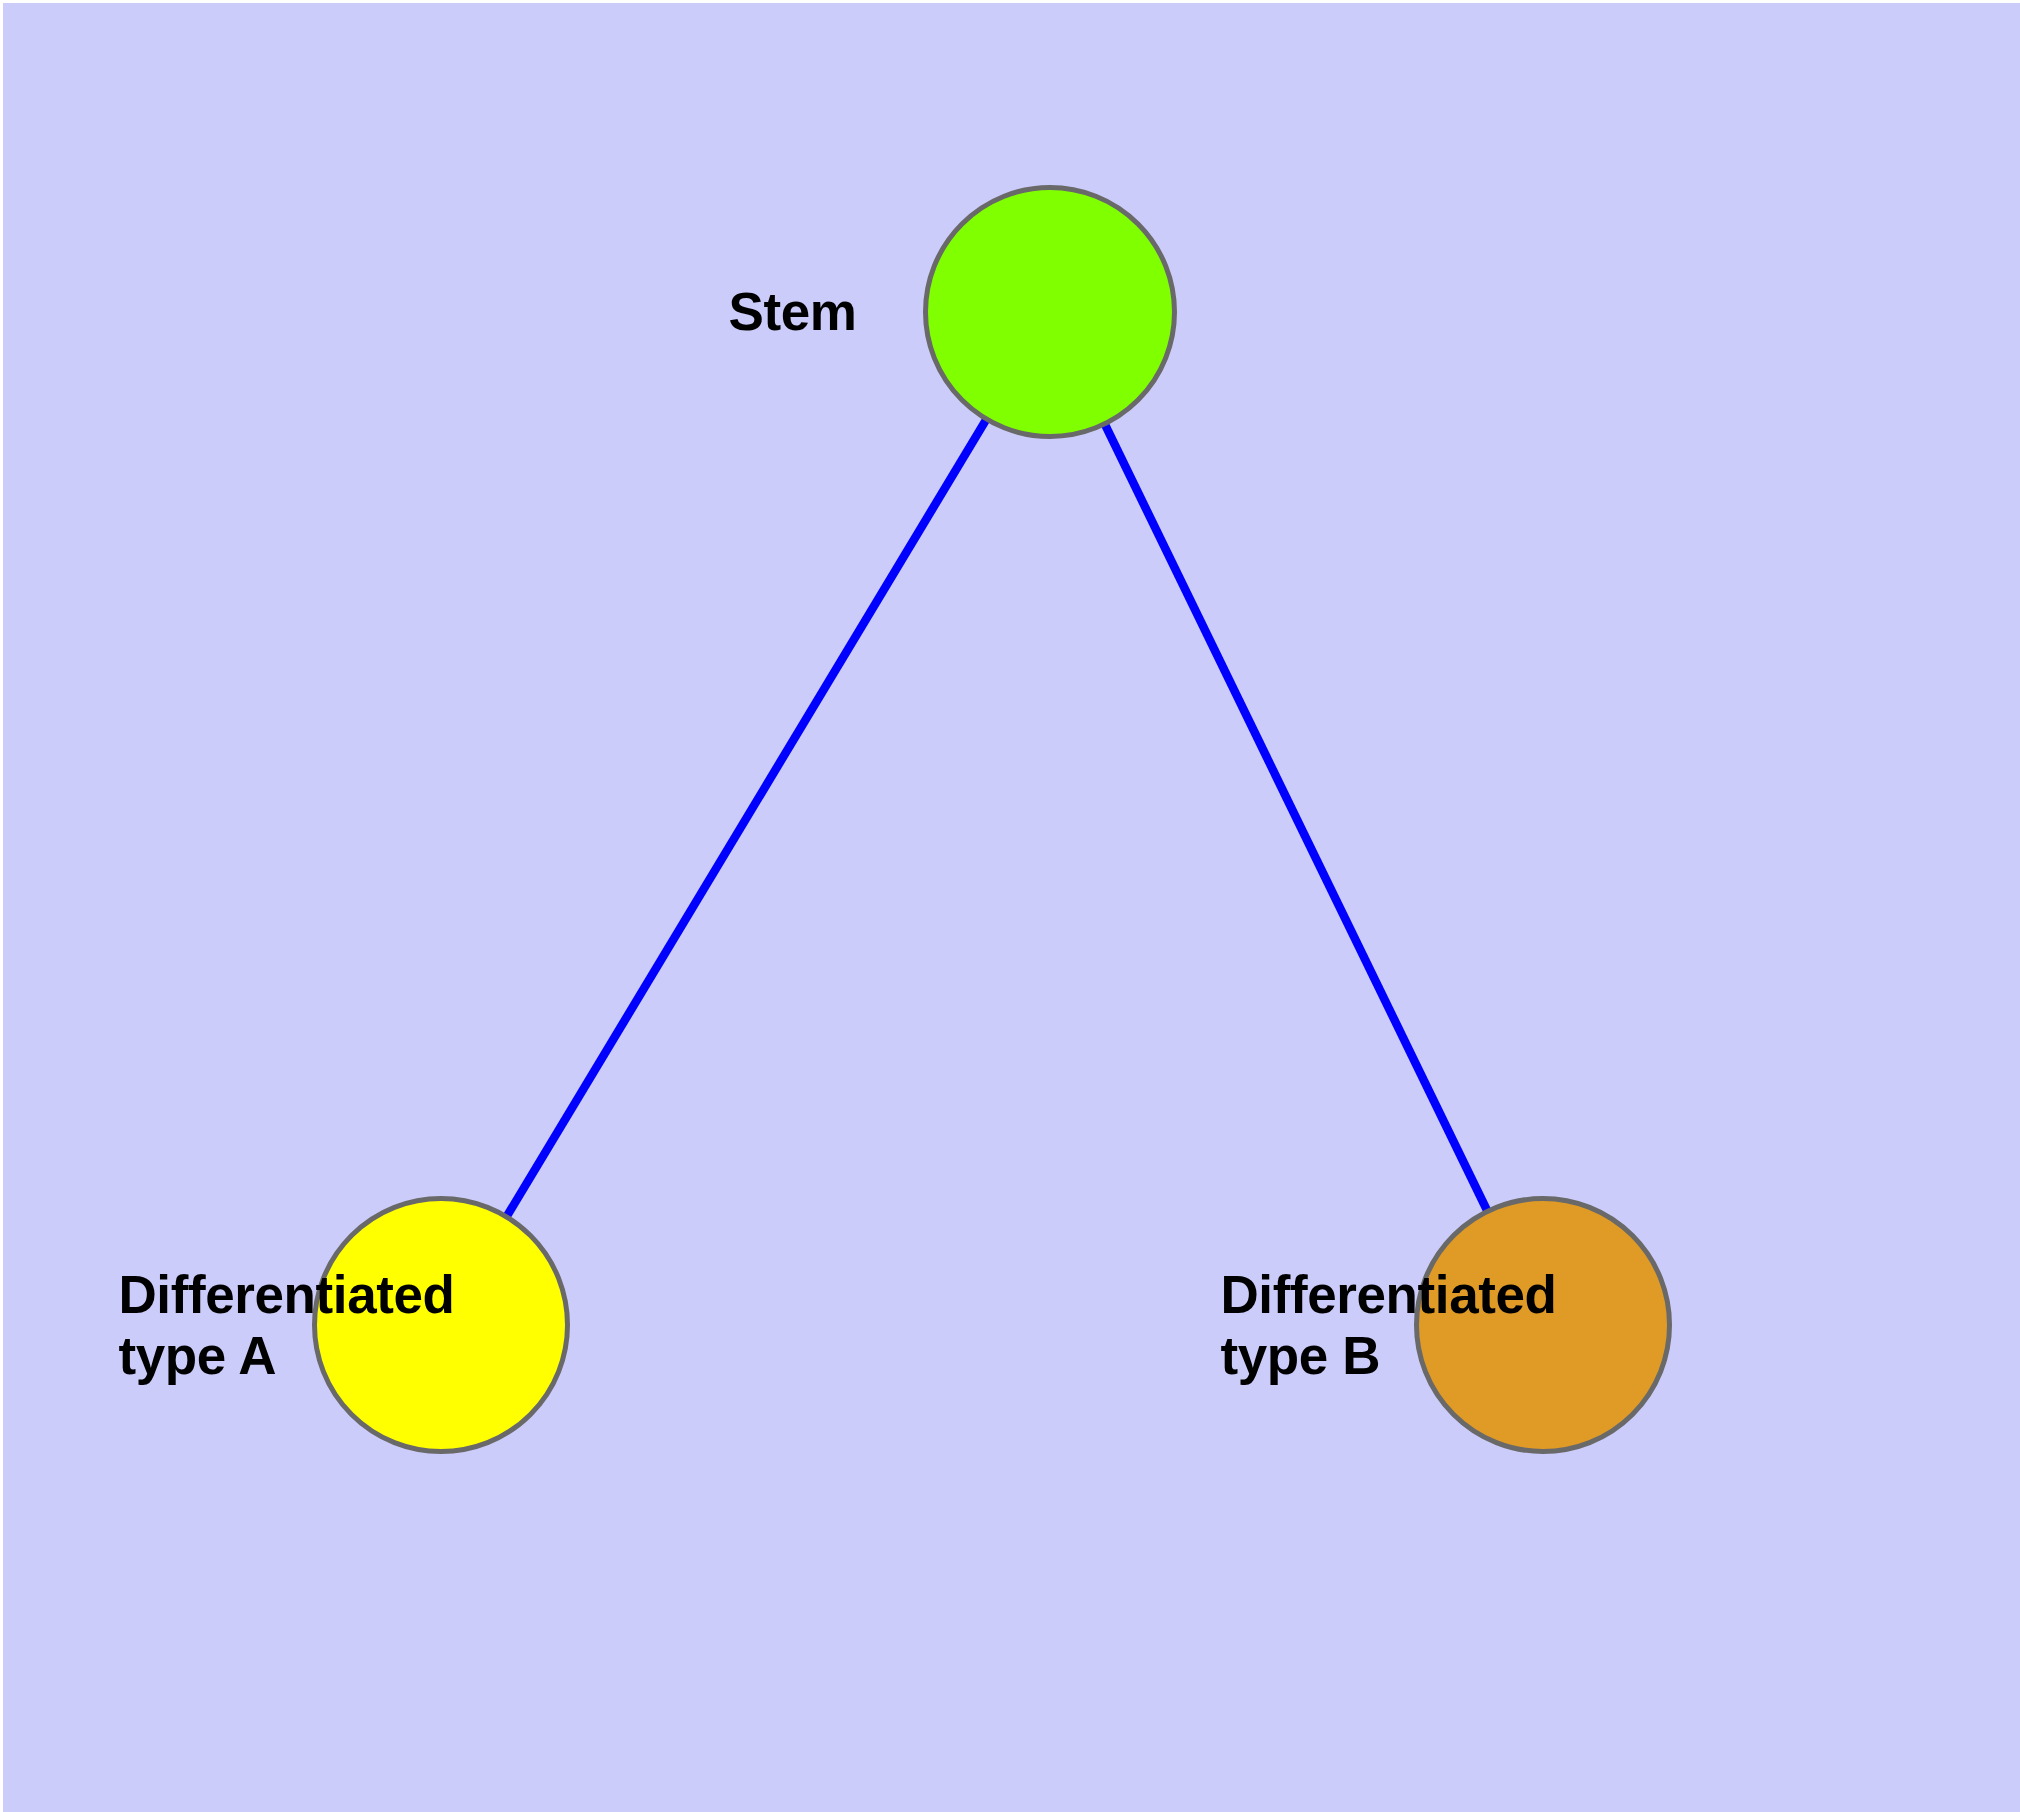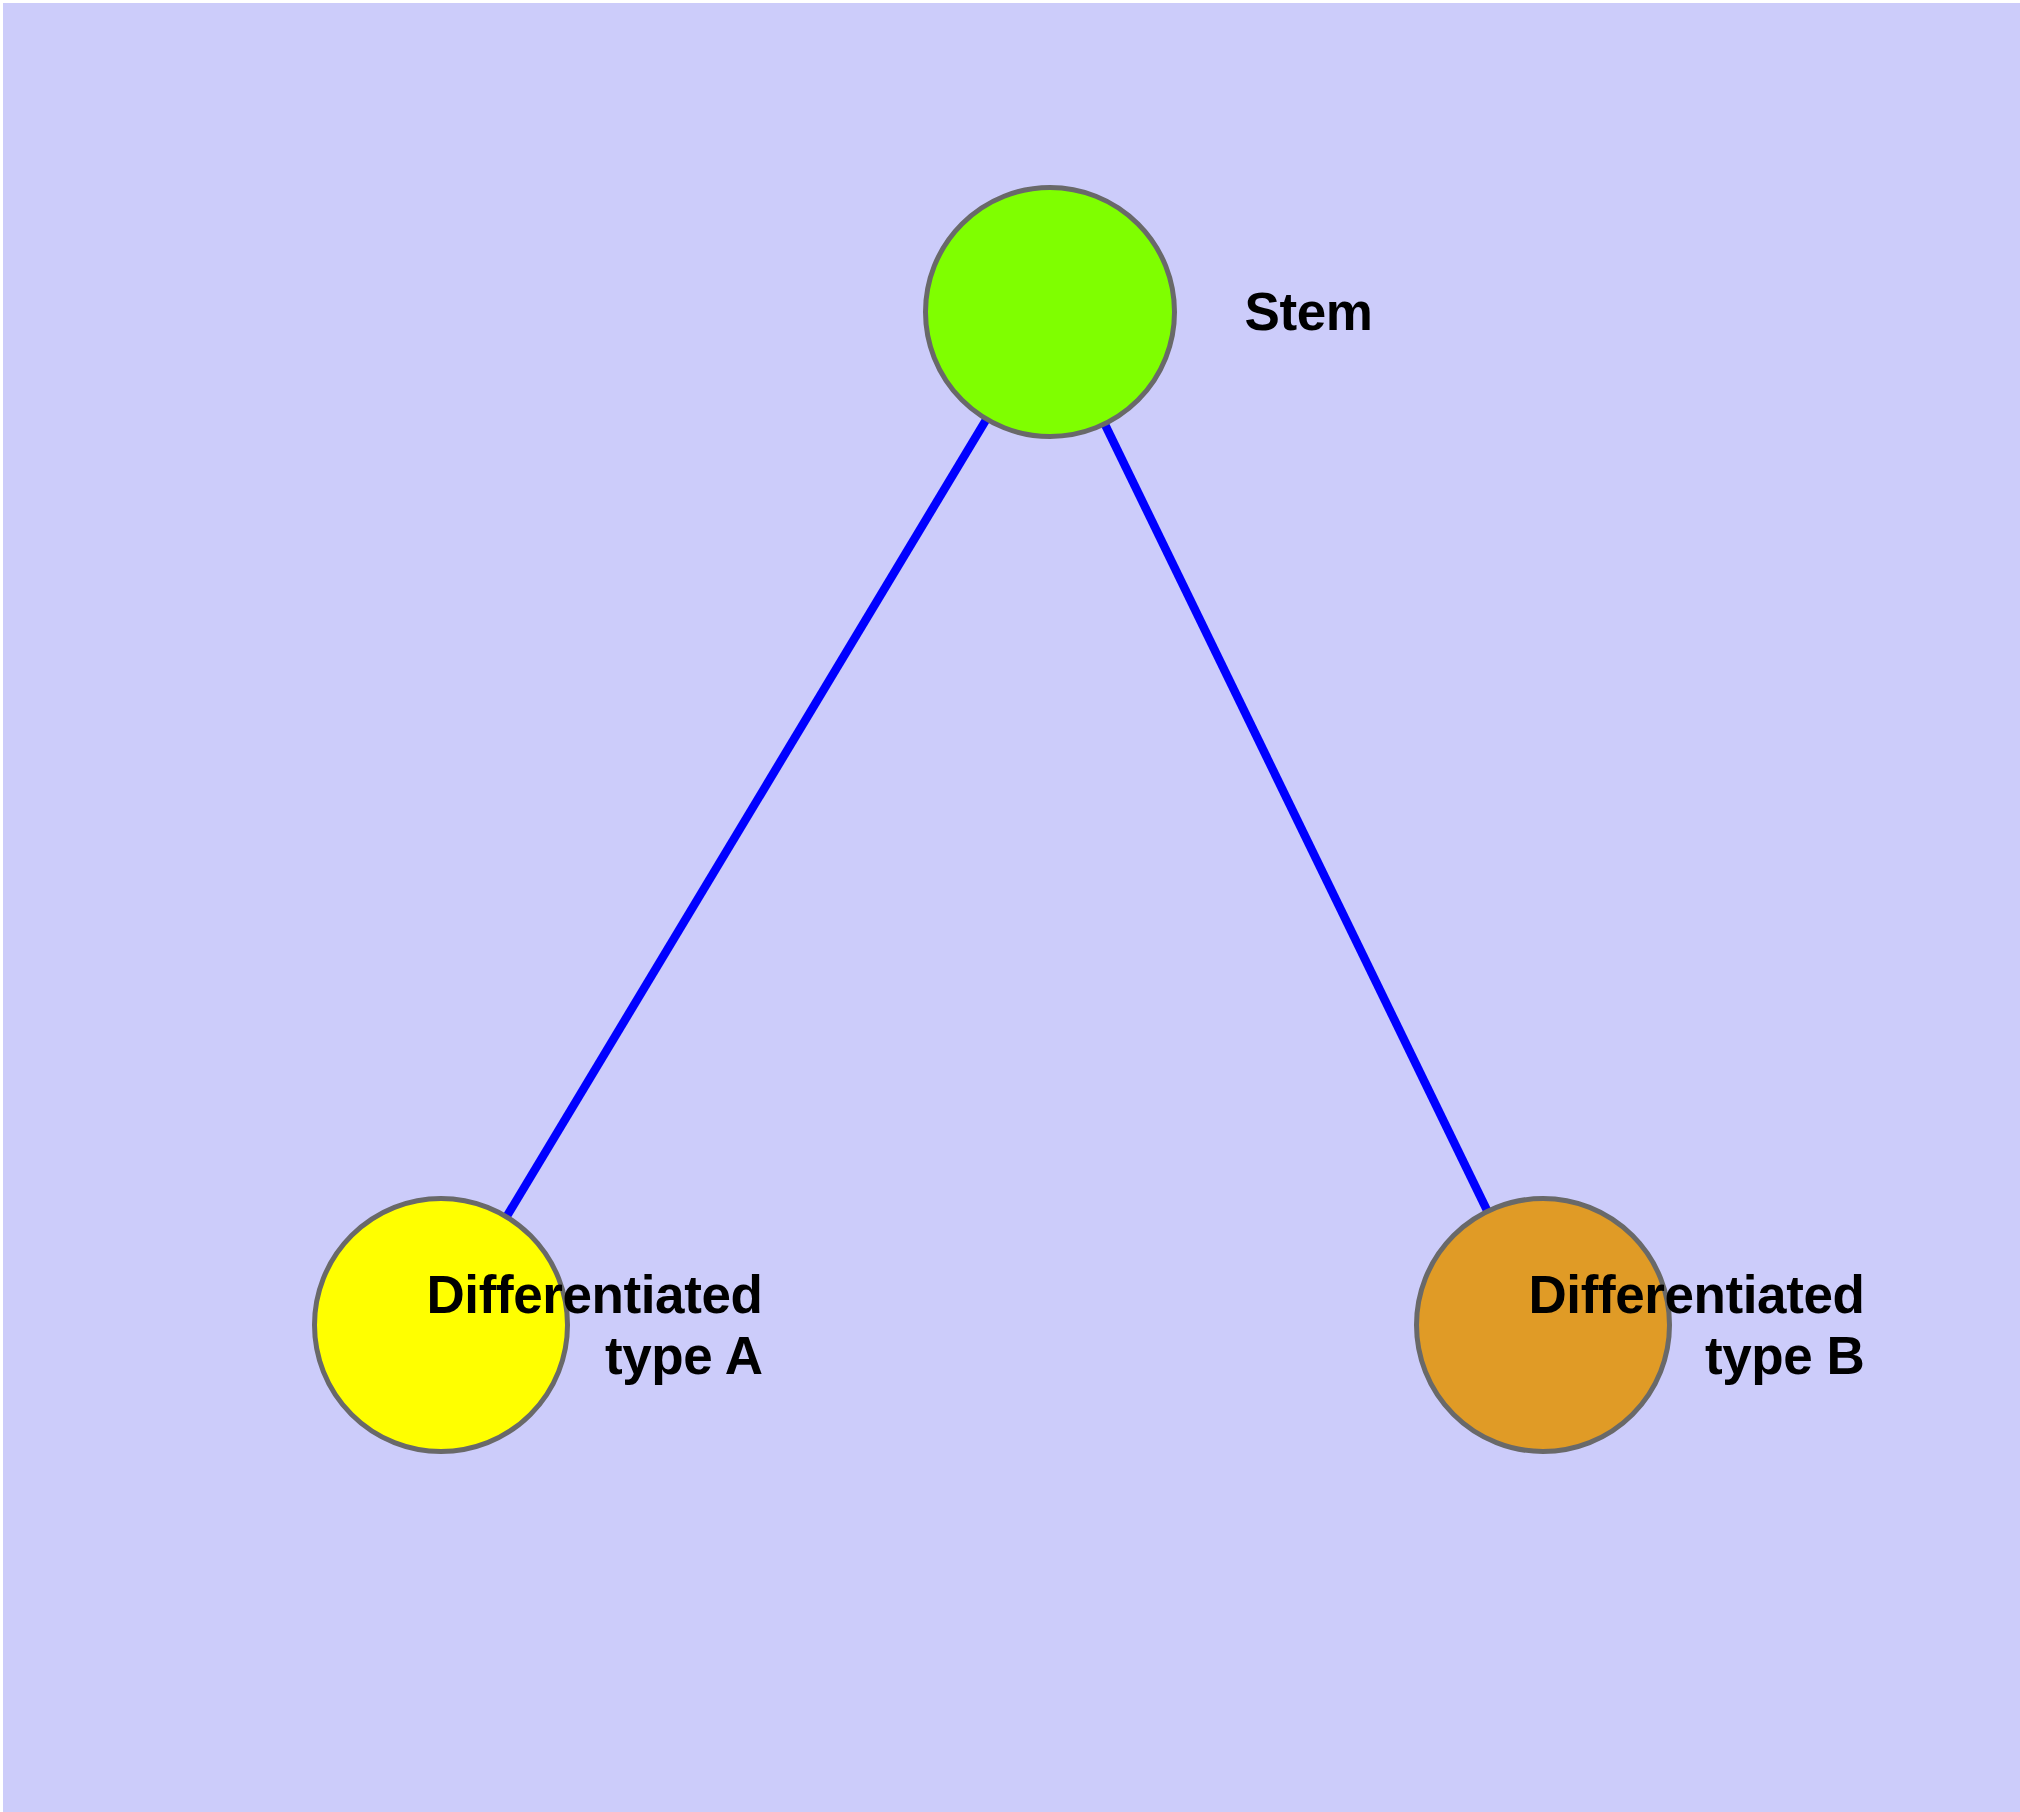--- a/index.html
+++ b/index.html
@@ -32,21 +32,21 @@
     height: 1810px;
   }
   .node {
     position: absolute;
     border-radius: 50%;
     box-sizing: border-box;
     border: 5.1px solid #696969;
   }
   .node-label {
     position: absolute;
-    text-align: right;
+    text-align: left;
     color: #000000;
     font-weight: bold;
     font-family: "Liberation Sans", "DejaVu Sans", sans-serif;
     font-size: 53px;
     line-height: 1.16;
     white-space: pre-line;
     pointer-events: none;
     transform: translate(-50%, -50%);
     width: 644px;
     letter-spacing: -0.4px;

